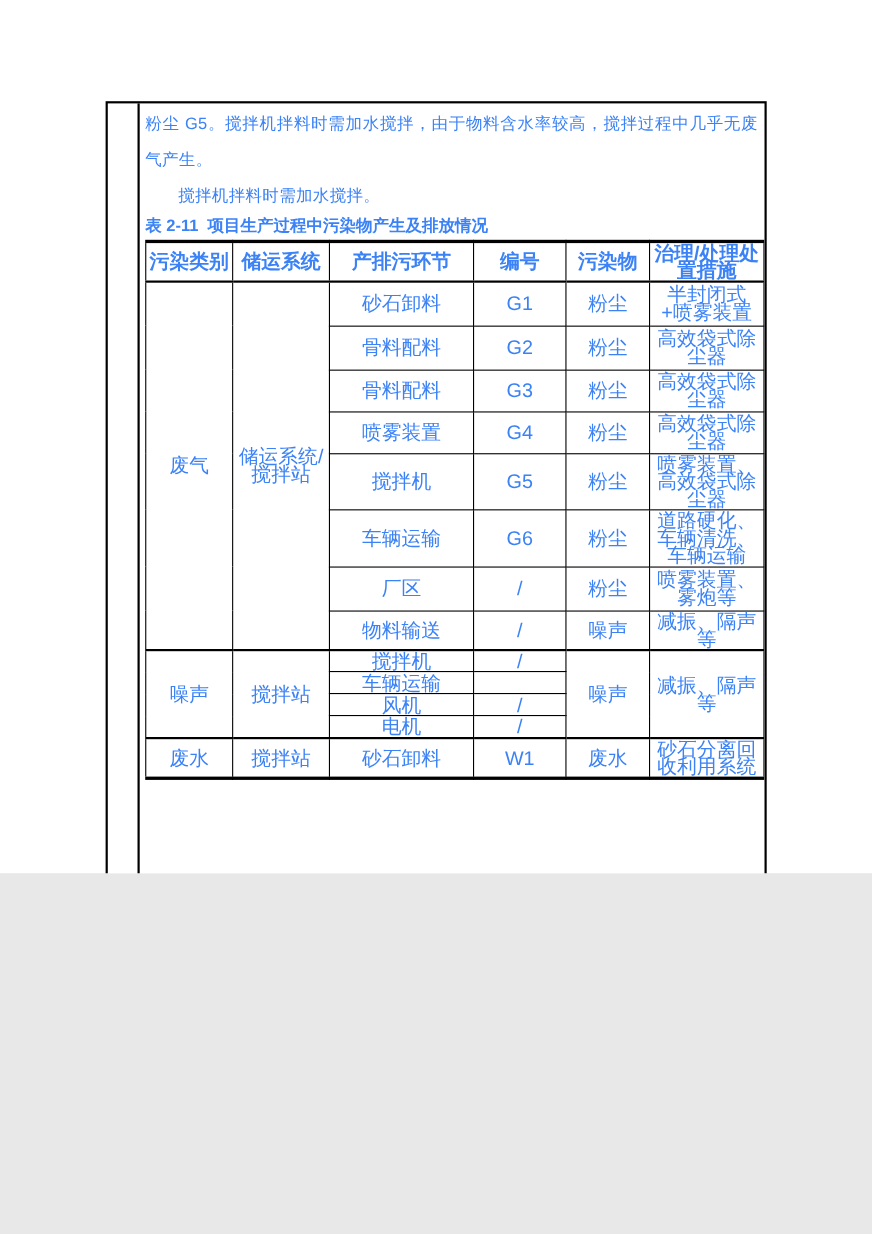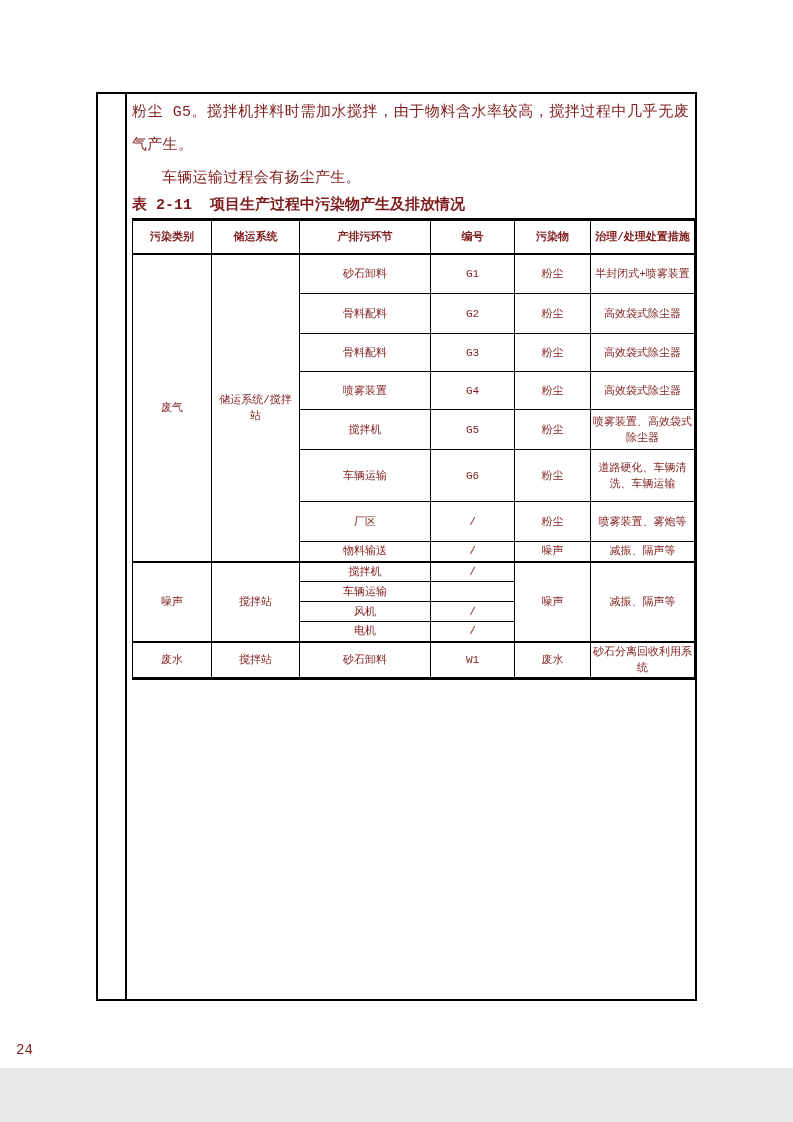--- a/index.html
+++ b/index.html
@@ -1,22 +1,22 @@
 <!DOCTYPE html>
 <html><head>
 <meta charset="utf-8">
 <style>
   html, body { margin: 0; padding: 0; background: #e8e8e8; }
   .page {
     position: relative;
     width: 793px;
-    height: 1068px;
+    height: 794px;
     background: #ffffff;
-    font-family: Liberation Mono, monospace;
-    color: #7f1d1d;
+    font-family: Liberation Sans, sans-serif;
+    color: #3b82f6;
     overflow: hidden;
     margin: 0 auto;
   }
   .form-box {
     position: absolute;
     left: 96px;
     top: 92px;
     width: 601px;
     height: 909px;
     border: 2px solid #000;
@@ -55,21 +55,21 @@
     font-weight: bold;
     text-align: left;
     line-height: 22px;
     white-space: pre-wrap;
   }
   table.pollution {
     border-collapse: collapse;
     table-layout: fixed;
     width: 562px;
     margin-top: 1px;
-    font-size: 11px;
+    font-size: 18px;
     line-height: 16px;
     text-align: center;
     border-top: 3px solid #000;
     border-bottom: 3px solid #000;
   }
   table.pollution th,
   table.pollution td {
     border: 1px solid #000;
     padding: 1px 2px;
     vertical-align: middle;
@@ -92,21 +92,21 @@
 </style>
 </head>
 <body>
 
 <div class="page">
   <div class="form-box">
     <div class="form-left"></div>
     <div class="form-content">
 
       <p class="body-text">粉尘 G5。搅拌机拌料时需加水搅拌，由于物料含水率较高，搅拌过程中几乎无废气产生。</p>
-      <p class="body-text indent">车辆运输过程会有扬尘产生。</p>
+      <p class="body-text indent">搅拌机拌料时需加水搅拌。</p>
       <div class="table-caption">表 2-11  项目生产过程中污染物产生及排放情况</div>
 
       <table class="pollution">
         <colgroup>
           <col style="width:79px">
             <col style="width:88px">
             <col style="width:131px">
           <col style="width:84px">
             <col style="width:76px">
             <col style="width:104px">

